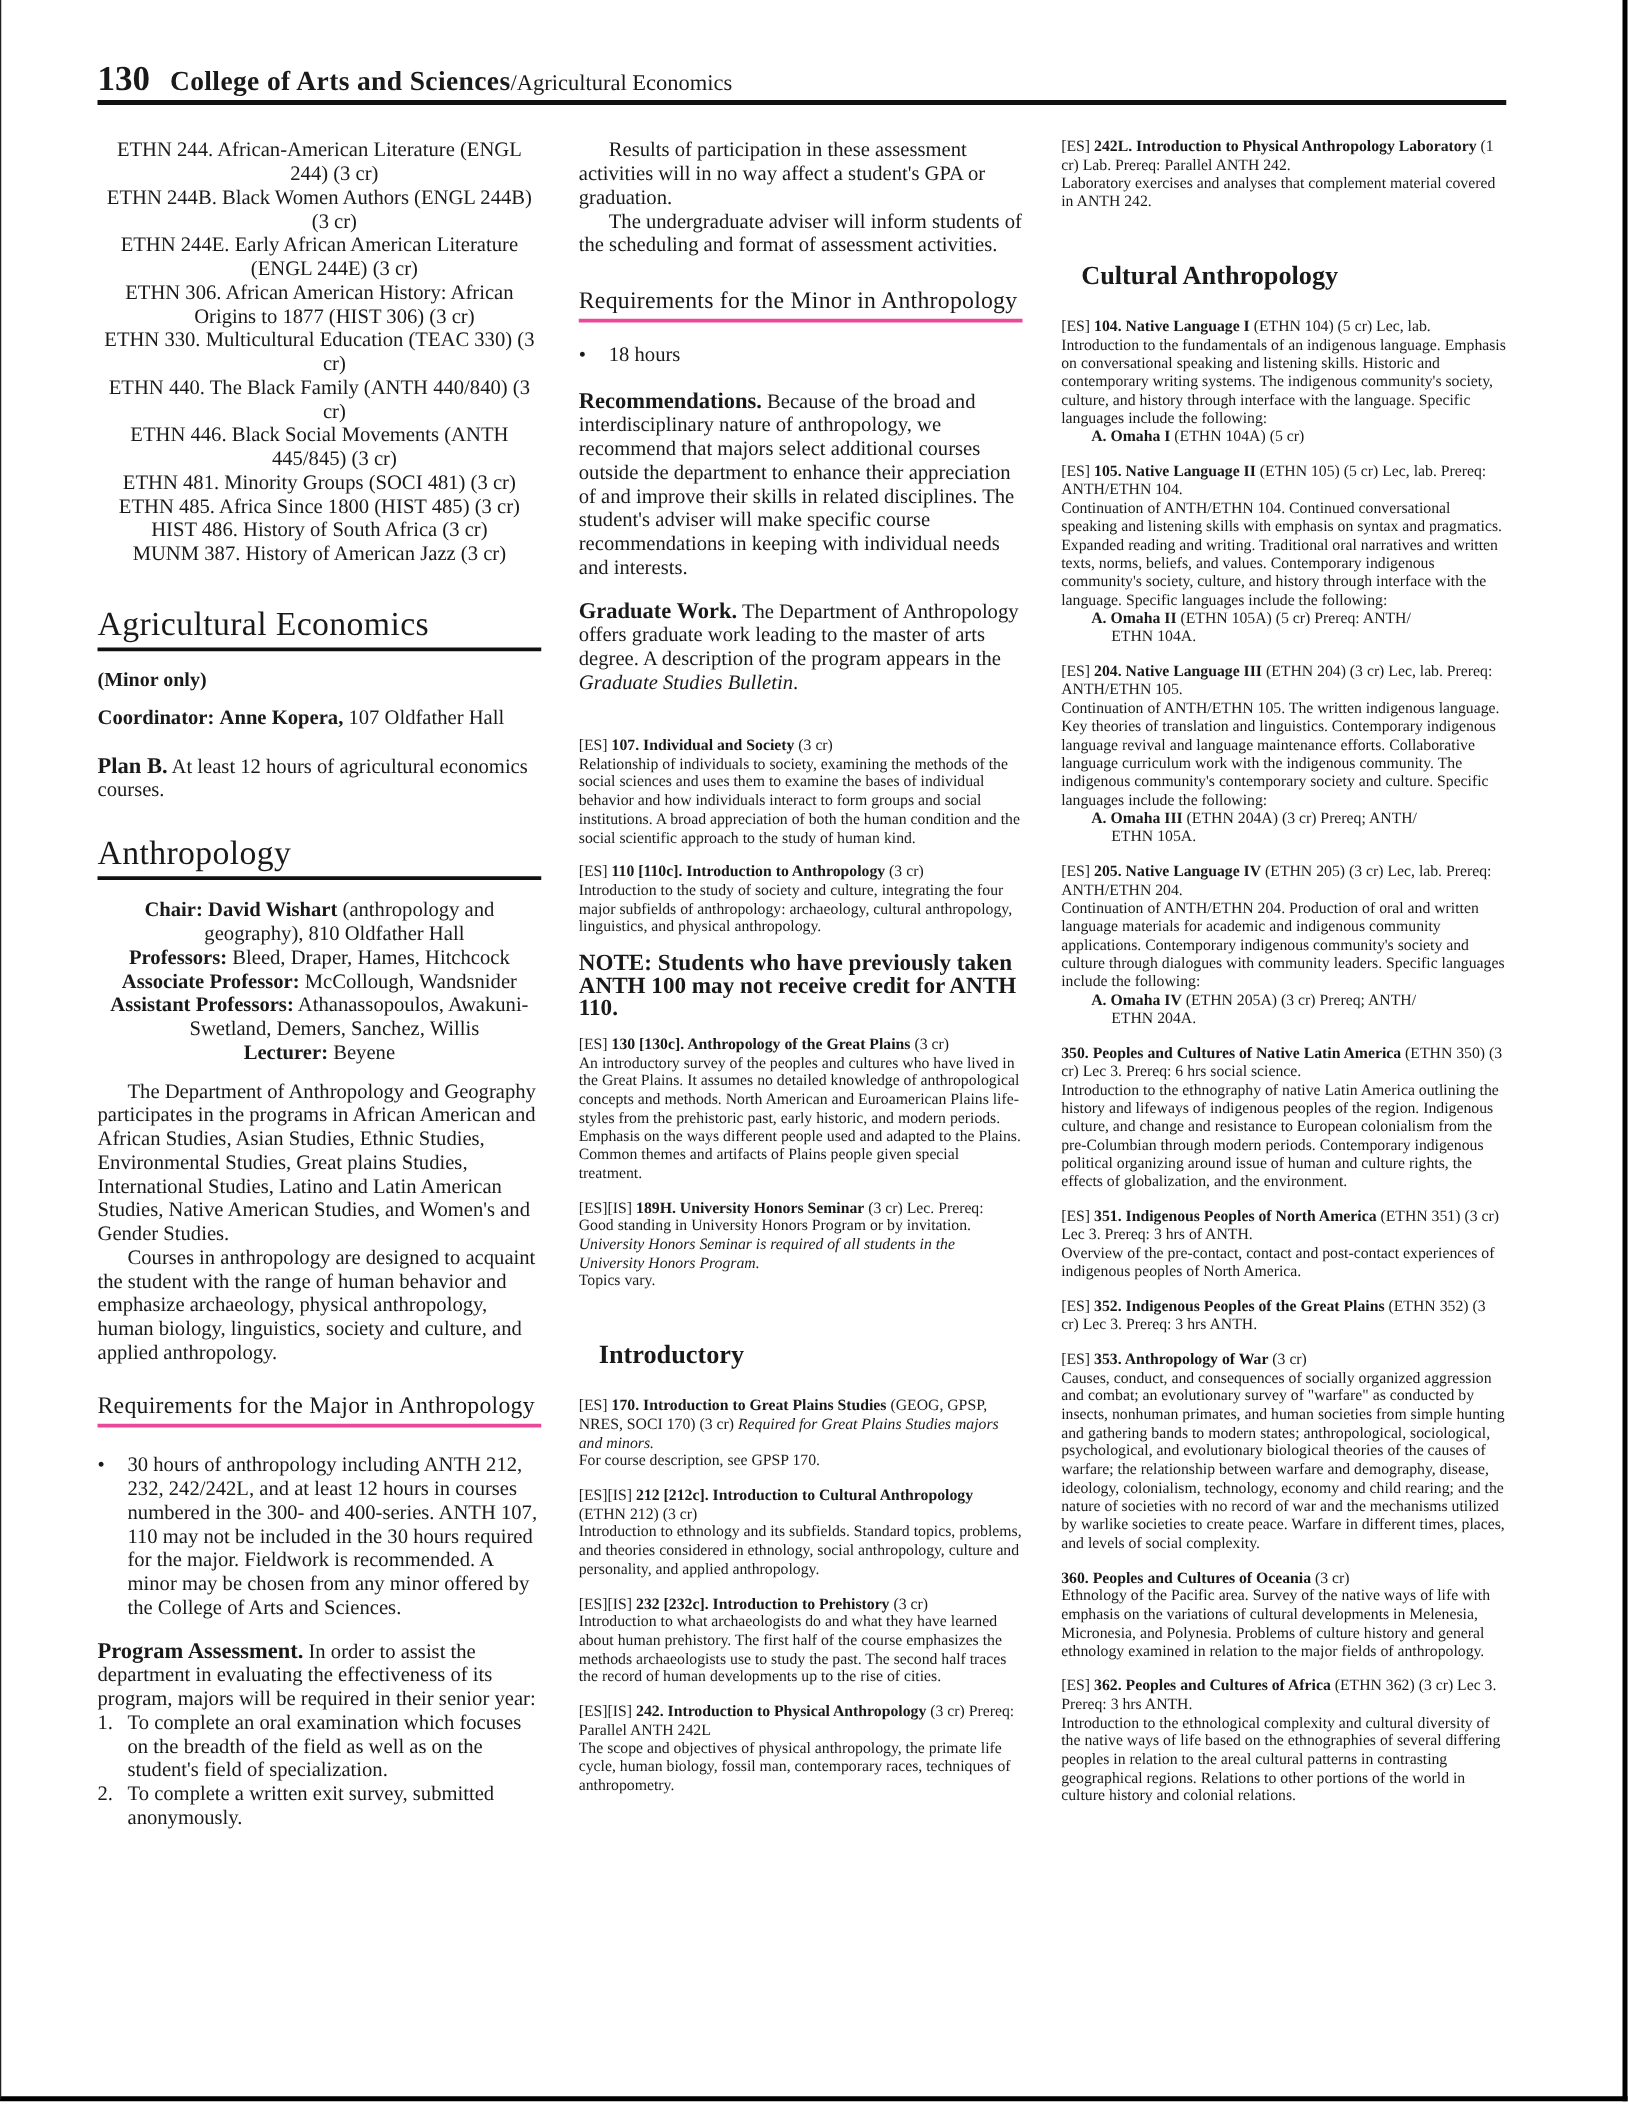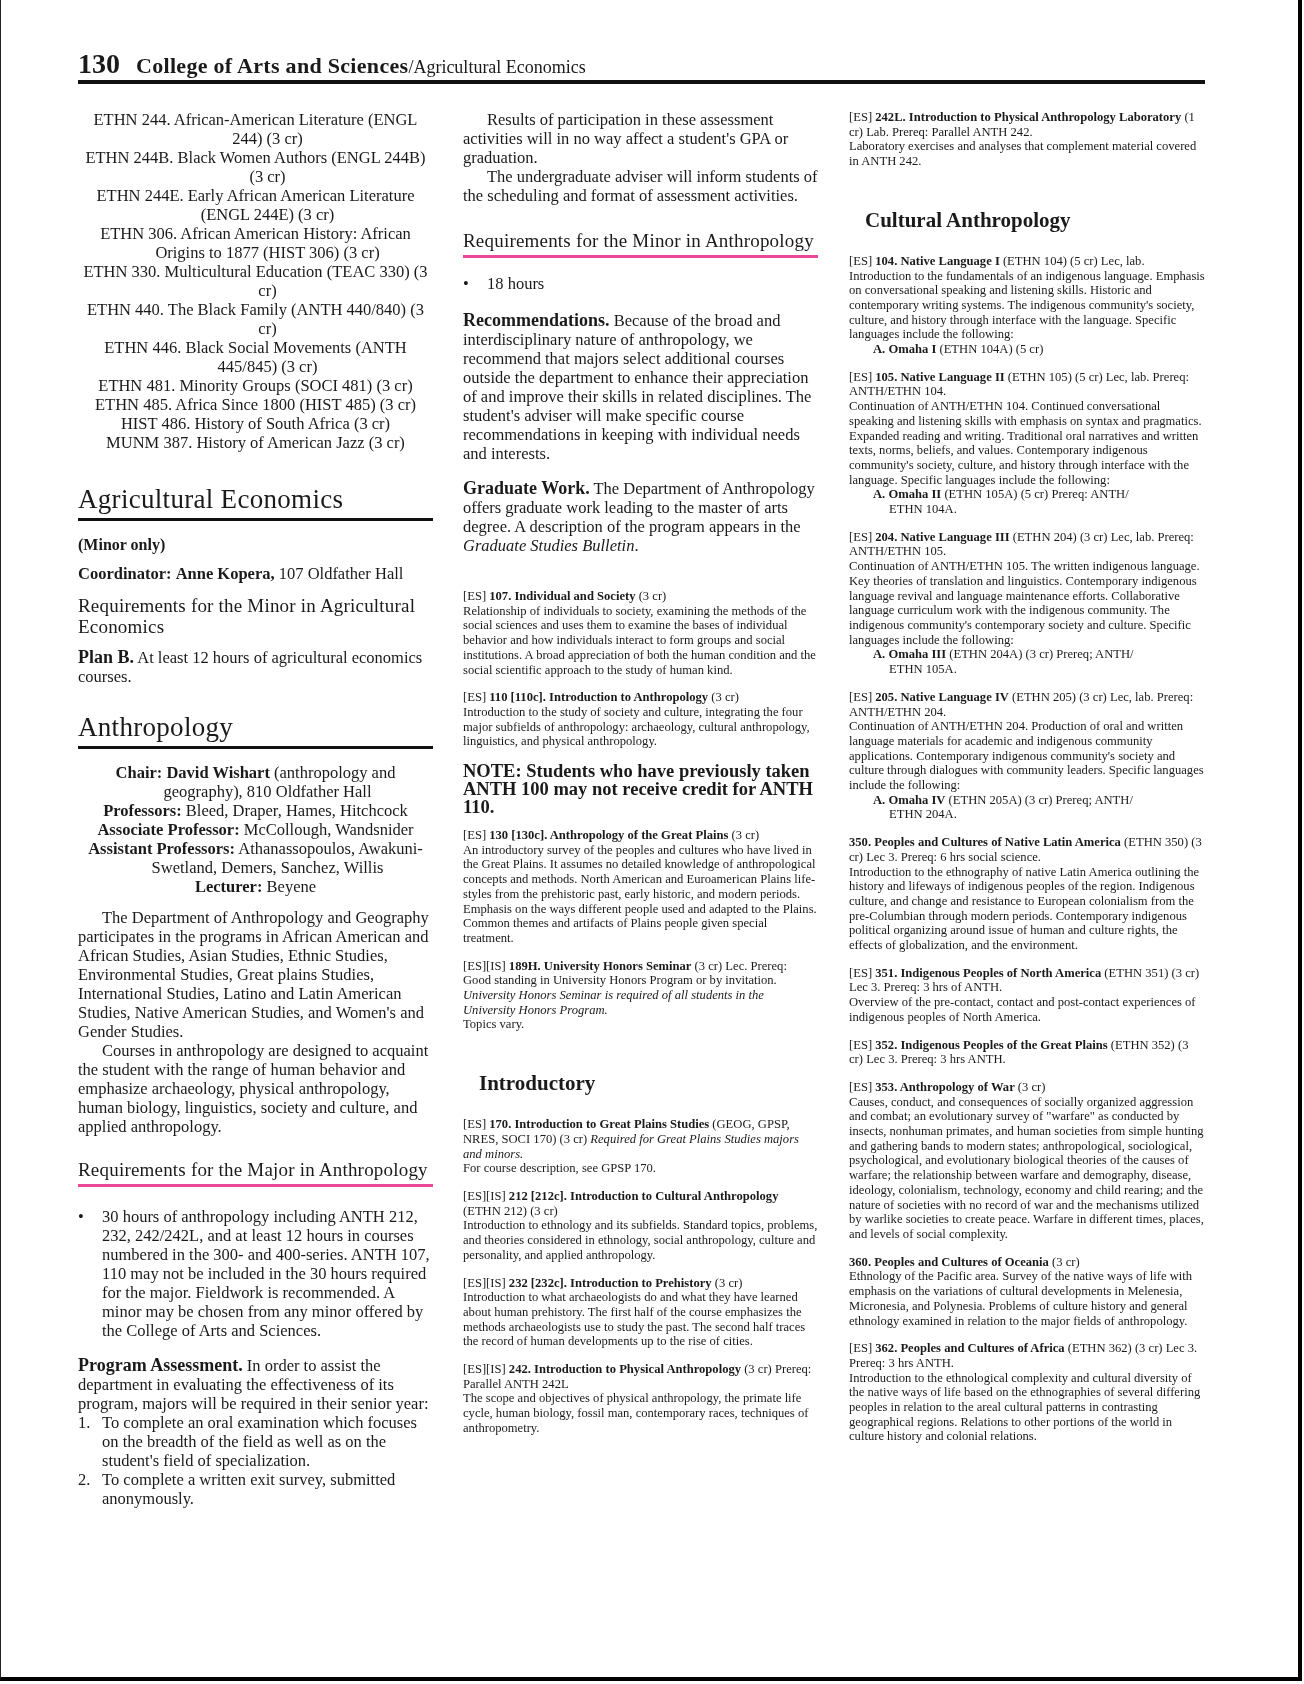--- a/index.html
+++ b/index.html
@@ -62,21 +62,20 @@
       <p class="hang">MUNM 387. History of American Jazz (3 cr)</p>
     </div>
 
   <div style="height:32px"></div>
   <h2 class="sec">Agricultural Economics</h2>
   <div style="height:14px"></div>
   <p style="font-size:16px"><span class="b">(Minor only)</span></p>
   <div style="height:10px"></div>
   <p><span class="b">Coordinator:</span> <span class="b">Anne Kopera,</span><span> 107 Oldfather Hall</span></p>
   <div style="height:12px"></div>
-  <h3 class="sub noline">Requirements for the Minor in Agricultural Economics</h3>
   <div style="height:8px"></div>
   <p><span class="b" style="font-size:18px">Plan B.</span><span> At least 12 hours of agricultural economics courses.</span></p>
 
   <div style="height:26px"></div>
   <h2 class="sec">Anthropology</h2>
   <div style="height:14px"></div>
   <p class="hang"><span class="b">Chair:</span> <span class="b">David Wishart</span><span> (anthropology and geography), 810 Oldfather Hall</span></p>
   <p class="hang"><span class="b">Professors:</span><span> Bleed, Draper, Hames, Hitchcock</span></p>
   <p class="hang"><span class="b">Associate Professor:</span><span> McCollough, Wandsnider</span></p>
   <p class="hang"><span class="b">Assistant Professors:</span><span> Athanassopoulos, Awakuni-Swetland, Demers, Sanchez, Willis</span></p>

